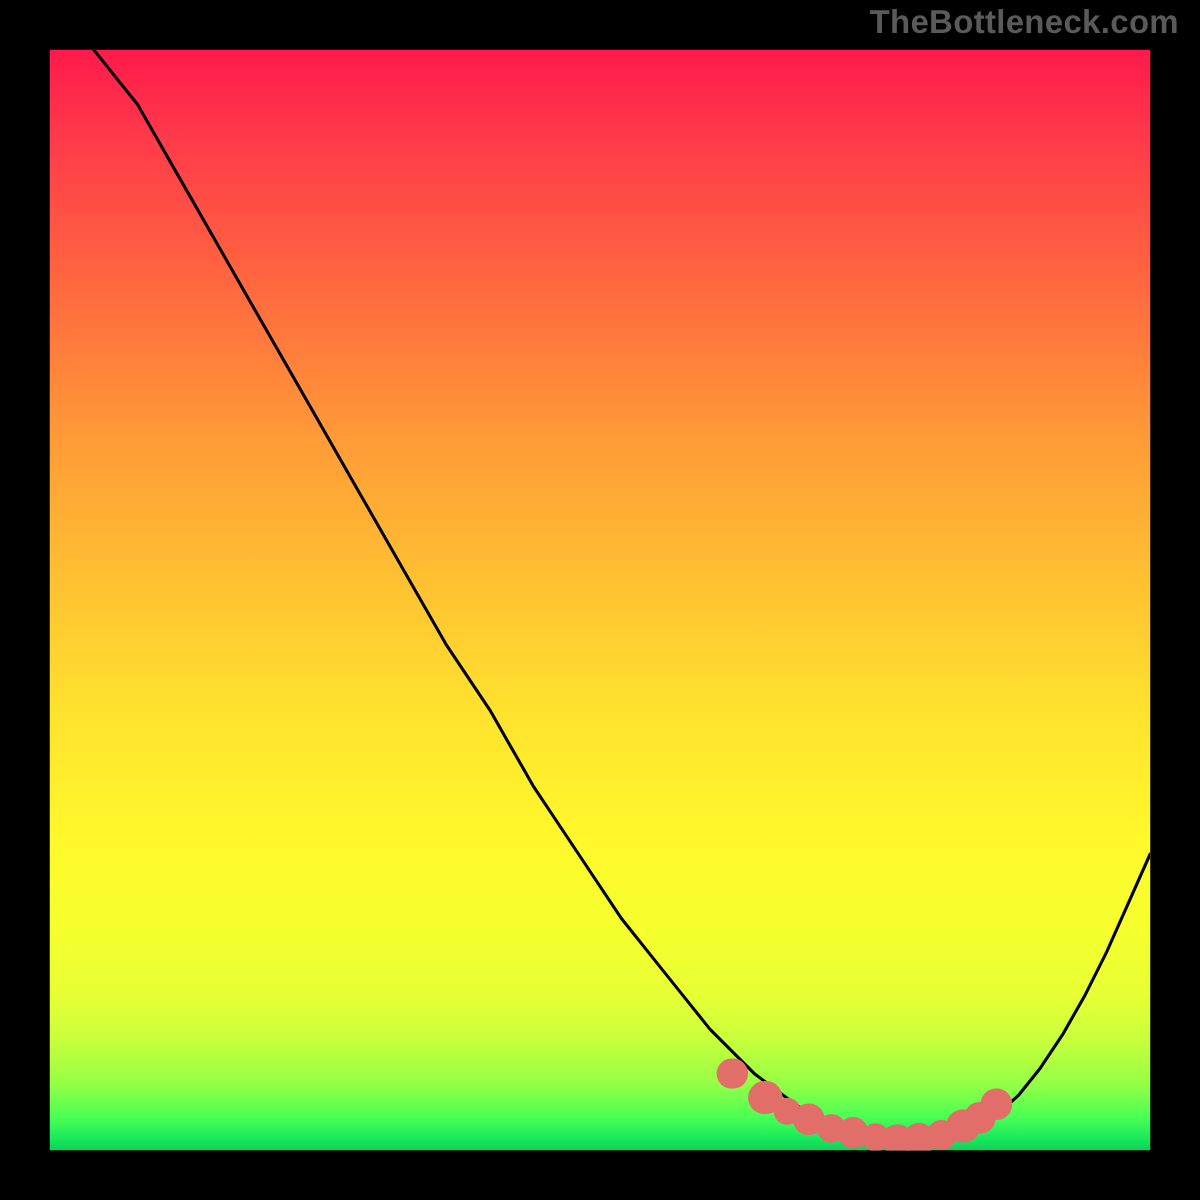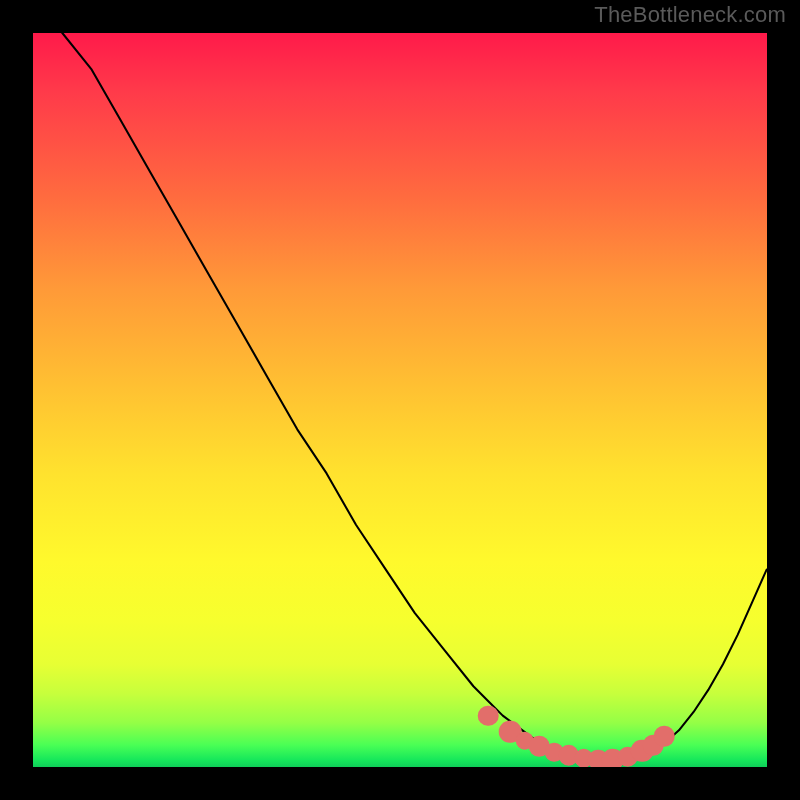--- a/index.html
+++ b/index.html
@@ -10,21 +10,21 @@
     height: 800px;
     background: #000;
   }
   .watermark {
     position: absolute;
     top: 2px;
     right: 14px;
     font-family: Arial, Helvetica, sans-serif;
     font-size: 22px;
     color: #5a5a5a;
-    font-weight: 400;
+    font-weight: 700;
     letter-spacing: 0.2px;
   }
   .plot {
     position: absolute;
     left: 33px;
     top: 33px;
     width: 734px;
     height: 734px;
     overflow: hidden;
   }

